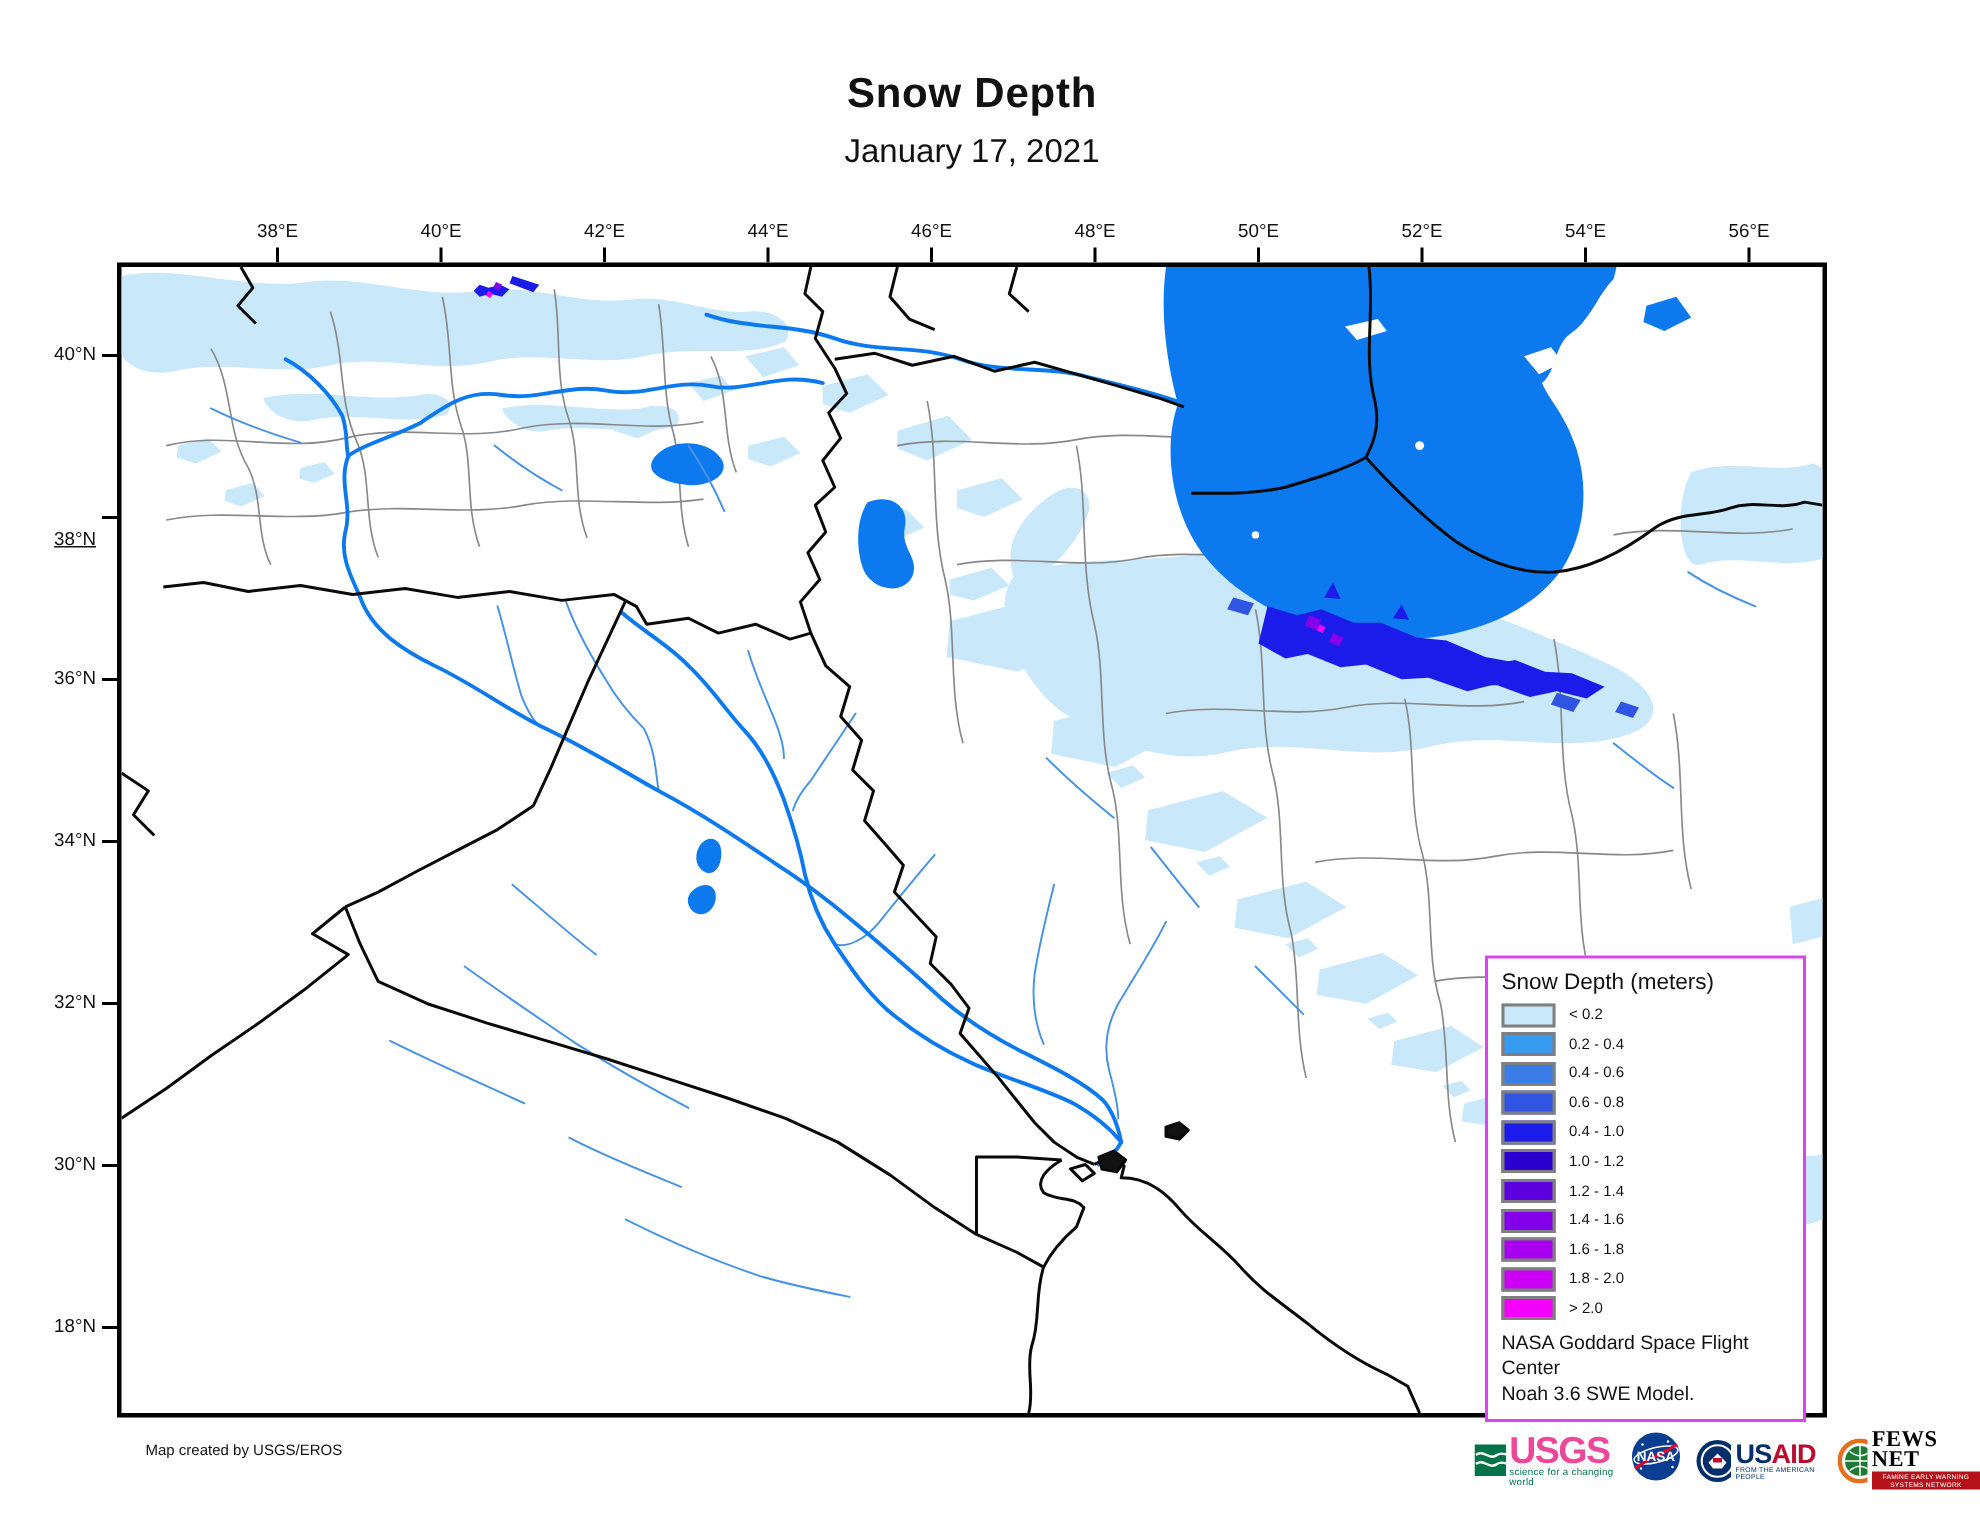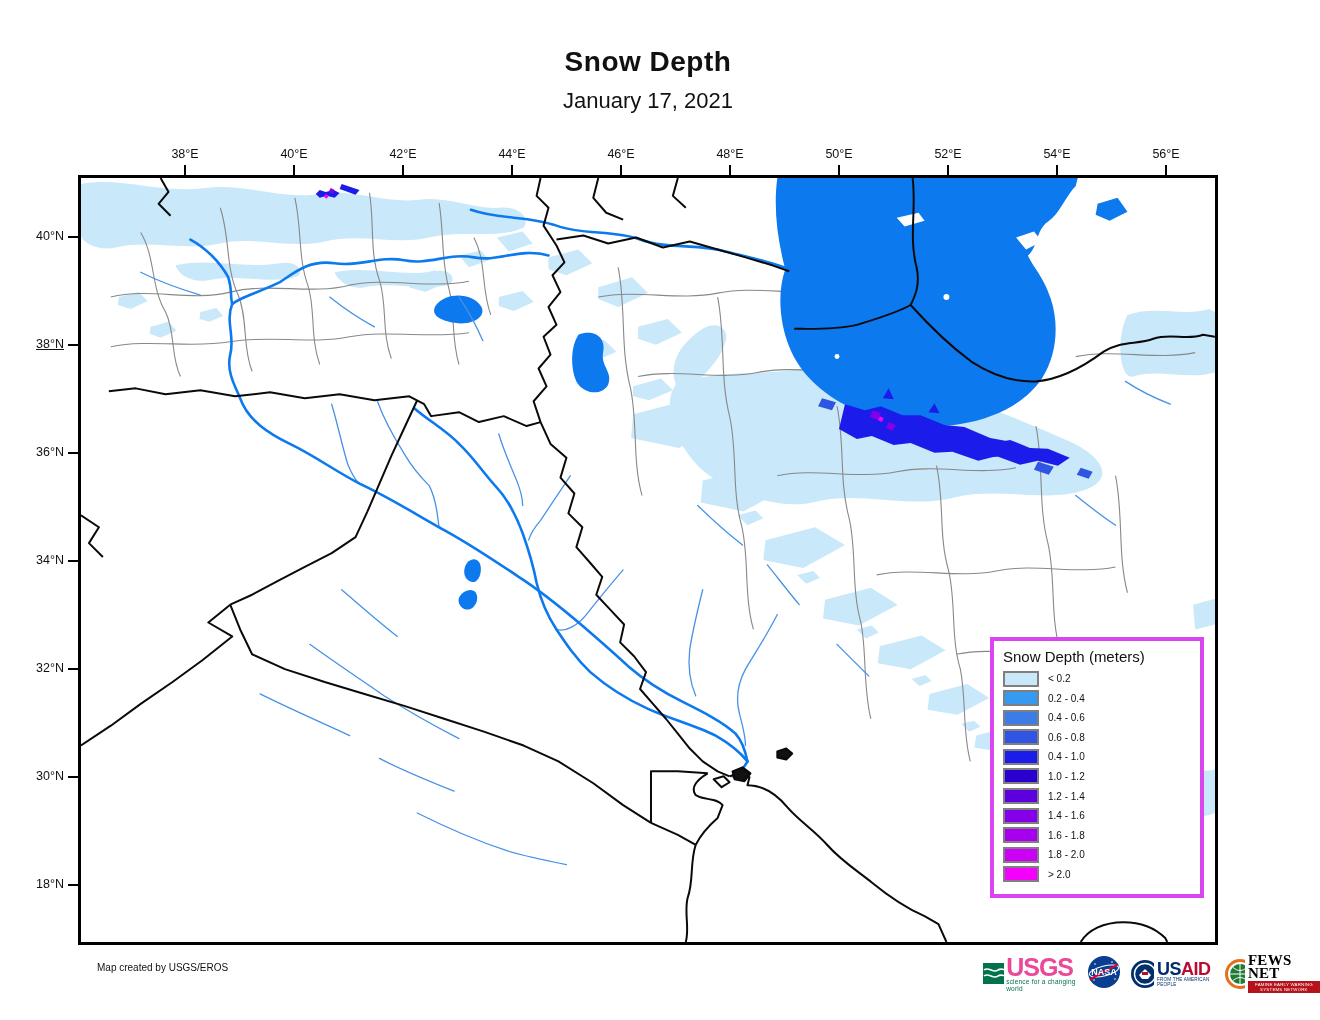--- a/index.html
+++ b/index.html
@@ -6,21 +6,21 @@
   body{position:relative;width:1320px;height:1020px;font-family:"Liberation Sans",sans-serif;color:#111;overflow:hidden;}
   .hdr{position:absolute;left:0;width:1296px;text-align:center;}
   #title{top:46px;font-size:28px;font-weight:bold;letter-spacing:.5px;}
   #subtitle{top:88px;font-size:22px;}
   #map-frame{position:absolute;left:78px;top:175px;width:1140px;height:770px;border:3px solid #000;box-sizing:border-box;background:#fff;}
   #map-svg{position:absolute;left:0;top:0;width:1134px;height:764px;}
   .xtick{position:absolute;width:2px;height:10px;background:#000;}
   .xlabel{position:absolute;width:60px;text-align:center;font-size:12.5px;}
   .ytick{position:absolute;width:10px;height:2px;background:#000;}
   .ylabel{position:absolute;width:46px;text-align:right;font-size:12.5px;}
-  #legend{position:absolute;left:909px;top:459px;width:214px;background:#fff;border:4px solid #d946ef;box-sizing:border-box;padding:7px 9px 8px 9px;}
+  #legend{position:absolute;left:909px;top:459px;width:214px;background:#fff;border:2px solid #d946ef;box-sizing:border-box;padding:7px 9px 8px 9px;}
   #legend-title{font-size:15px;margin-bottom:5px;}
   .lg-row{display:flex;align-items:center;height:17px;margin-bottom:2.6px;}
   .lg-swatch{width:36px;height:16px;border:2px solid #7f7f7f;box-sizing:border-box;margin-right:9px;flex:none;}
   .lg-label{font-size:10px;white-space:nowrap;}
   #legend-note{font-size:13px;line-height:1.3;margin-top:6px;}
   #footer-credit{position:absolute;left:97px;top:962px;font-size:10px;}
   #logo-row{position:absolute;left:983px;top:954px;display:flex;align-items:center;gap:9px;}
   .logo{position:relative;}
   
   .usgs-text{font-size:25px;font-weight:bold;color:#ec4899;letter-spacing:-1px;line-height:22px;}
@@ -58,21 +58,21 @@
     <div class="xlabel" style="left: 809px; top: 147px;">50°E</div>
     <div class="xtick" style="left: 947px; top: 165px;"></div>
     <div class="xlabel" style="left: 918px; top: 147px;">52°E</div>
     <div class="xtick" style="left: 1056px; top: 165px;"></div>
     <div class="xlabel" style="left: 1027px; top: 147px;">54°E</div>
     <div class="xtick" style="left: 1165px; top: 165px;"></div>
     <div class="xlabel" style="left: 1136px; top: 147px;">56°E</div>
     <div class="ytick" style="left: 68px; top: 236px;"></div>
     <div class="ylabel" style="left: 18px; top: 229px;">40°N</div>
     <div class="ytick" style="left: 68px; top: 344px;"></div>
-    <div class="ylabel" style="left: 18px; top: 337px; text-decoration: underline;">38°N</div>
+    <div class="ylabel" style="left: 18px; top: 352px; text-decoration: underline;">38°N</div>
     <div class="ytick" style="left: 68px; top: 452px;"></div>
     <div class="ylabel" style="left: 18px; top: 445px;">36°N</div>
     <div class="ytick" style="left: 68px; top: 560px;"></div>
     <div class="ylabel" style="left: 18px; top: 553px;">34°N</div>
     <div class="ytick" style="left: 68px; top: 668px;"></div>
     <div class="ylabel" style="left: 18px; top: 661px;">32°N</div>
     <div class="ytick" style="left: 68px; top: 776px;"></div>
     <div class="ylabel" style="left: 18px; top: 769px;">30°N</div>
     <div class="ytick" style="left: 68px; top: 884px;"></div>
     <div class="ylabel" style="left: 18px; top: 877px;">18°N</div>
@@ -278,20 +278,24 @@
         </div>
         <div class="lg-row">
           <div class="lg-swatch" style="background: rgb(203, 0, 245);"></div>
           <div class="lg-label">1.8 - 2.0</div>
         </div>
         <div class="lg-row">
           <div class="lg-swatch" style="background: rgb(244, 1, 251);"></div>
           <div class="lg-label">&gt; 2.0</div>
         </div>
       </div>
+    <div id="legend-note">
+      <div>NASA Goddard Space Flight Center</div>
+      <div>Noah 3.6 SWE Model.</div>
+    </div>
   </div>
 </div>
 
 <div id="footer-credit">Map created by USGS/EROS</div>
 
 <div id="logo-row">
 
   <div class="logo" style="display:flex;align-items:center;gap:2px;">
     <svg width="26" height="24">
       <rect x="0" y="1" width="26" height="21" fill="#00734A"></rect>

